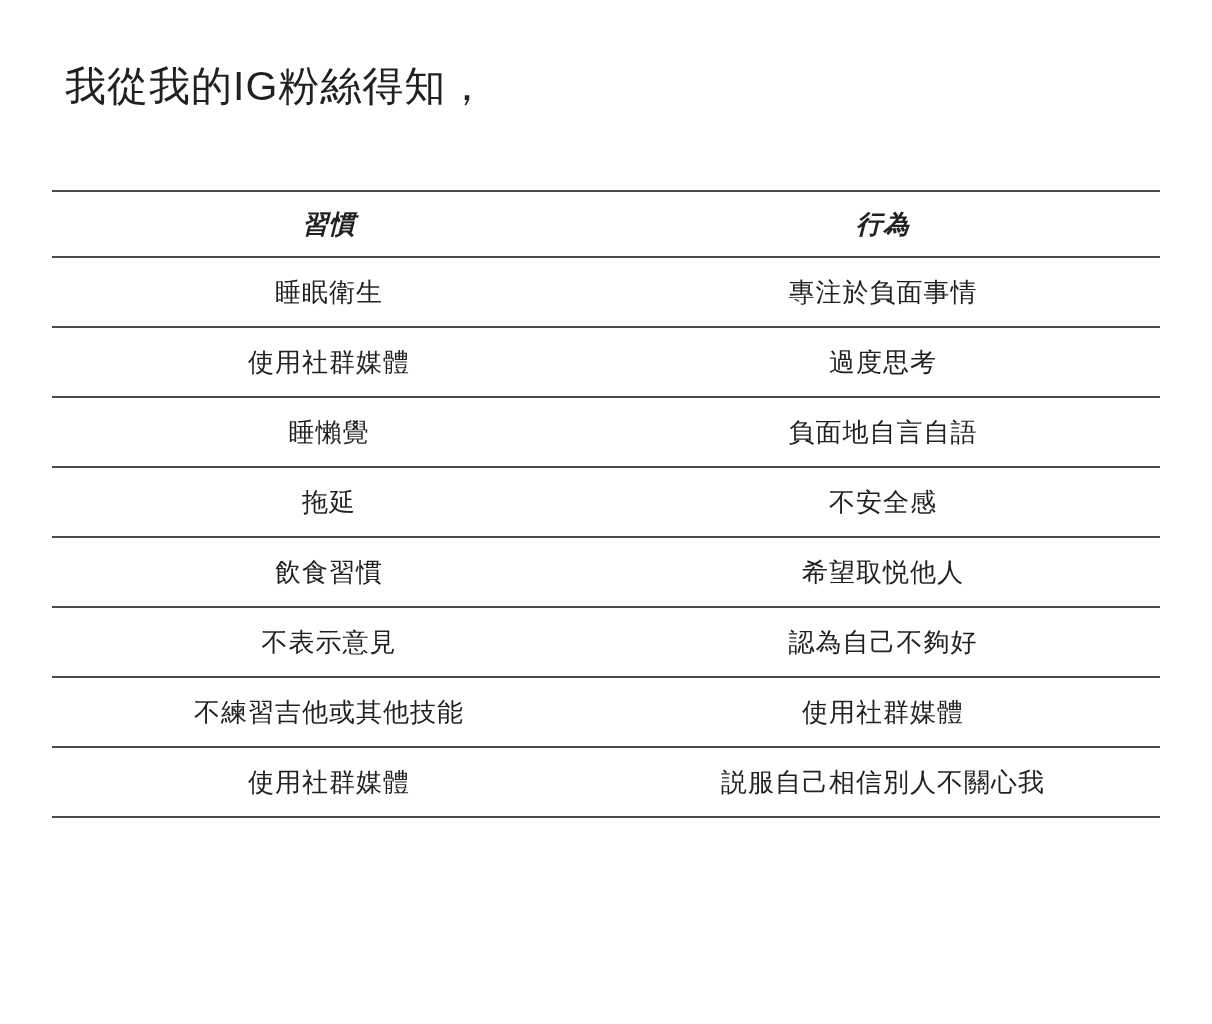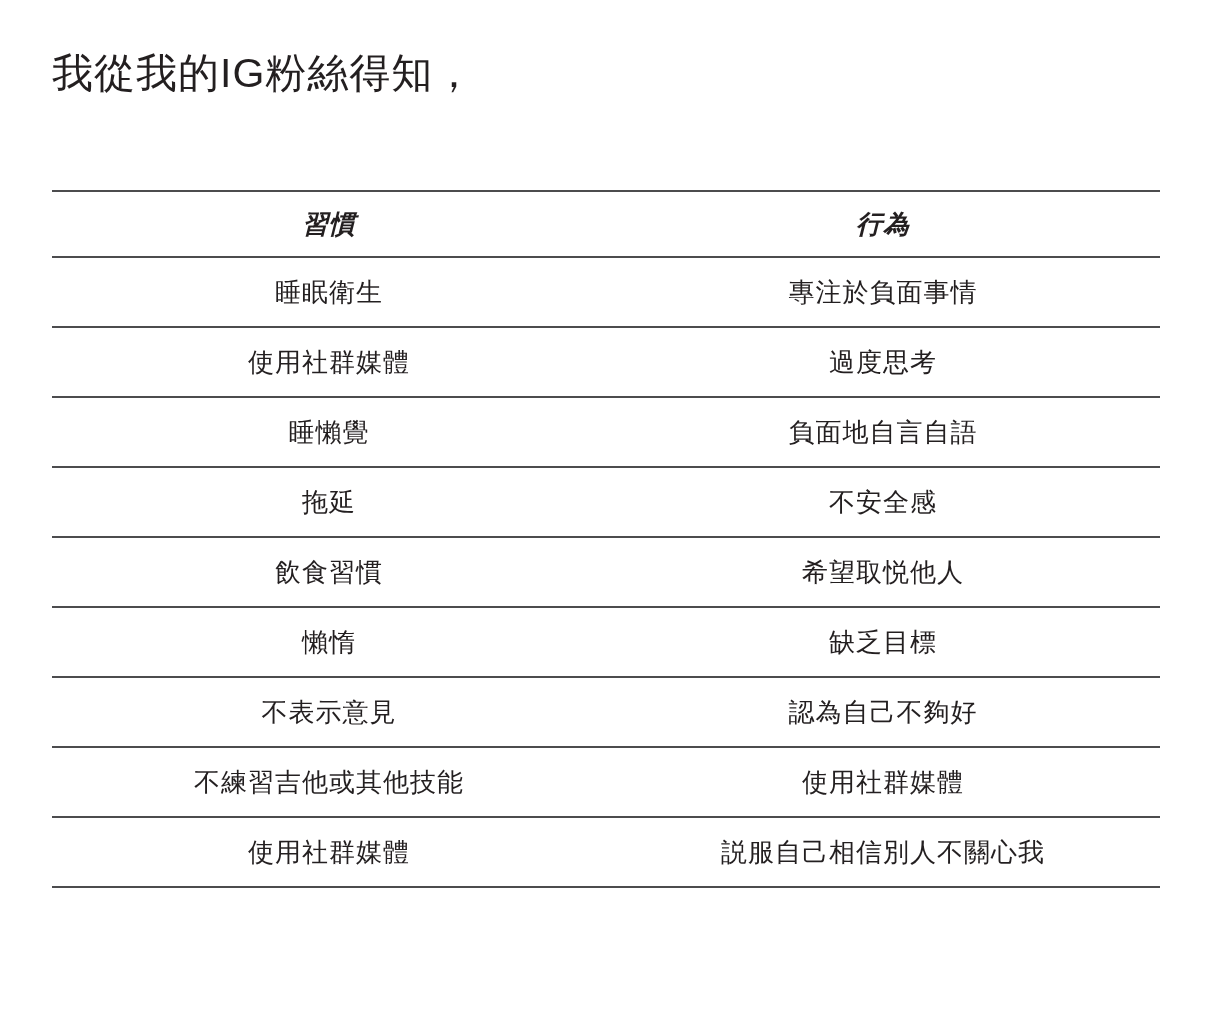--- a/index.html
+++ b/index.html
@@ -13,21 +13,21 @@
     background:var(--background);
     font-family:"Liberation Sans","DejaVu Sans",sans-serif;
     color:var(--text);
   }
   .page{position:relative;width:1212px;height:1024px;overflow:hidden;background:var(--background);}
   .intro{
     position:absolute;left:52px;top:44px;right:52px;
     font-size:41px;line-height:58px;letter-spacing:1px;
     font-weight:500;
   }
-  .intro p{margin:0;}
+  .intro p{margin:13px;}
   .table-wrap{position:absolute;left:52px;top:190px;width:1108px;}
   table{
     width:100%;
     border-collapse:collapse;
     table-layout:fixed;
   }
   th,td{
     text-align:center;
     vertical-align:middle;
     padding:0;
@@ -74,24 +74,20 @@
         </tr>
         <tr>
           <td>拖延</td>
           <td>不安全感</td>
         </tr>
         <tr>
           <td>飲食習慣</td>
           <td>希望取悦他人</td>
         </tr>
         <tr>
-          <td>懶惰</td>
-          <td>缺乏目標</td>
-        </tr>
-        <tr>
           <td>不表示意見</td>
           <td>認為自己不夠好</td>
         </tr>
         <tr>
           <td>不練習吉他或其他技能</td>
           <td>使用社群媒體</td>
         </tr>
         <tr>
           <td>使用社群媒體</td>
           <td>説服自己相信別人不關心我</td>

